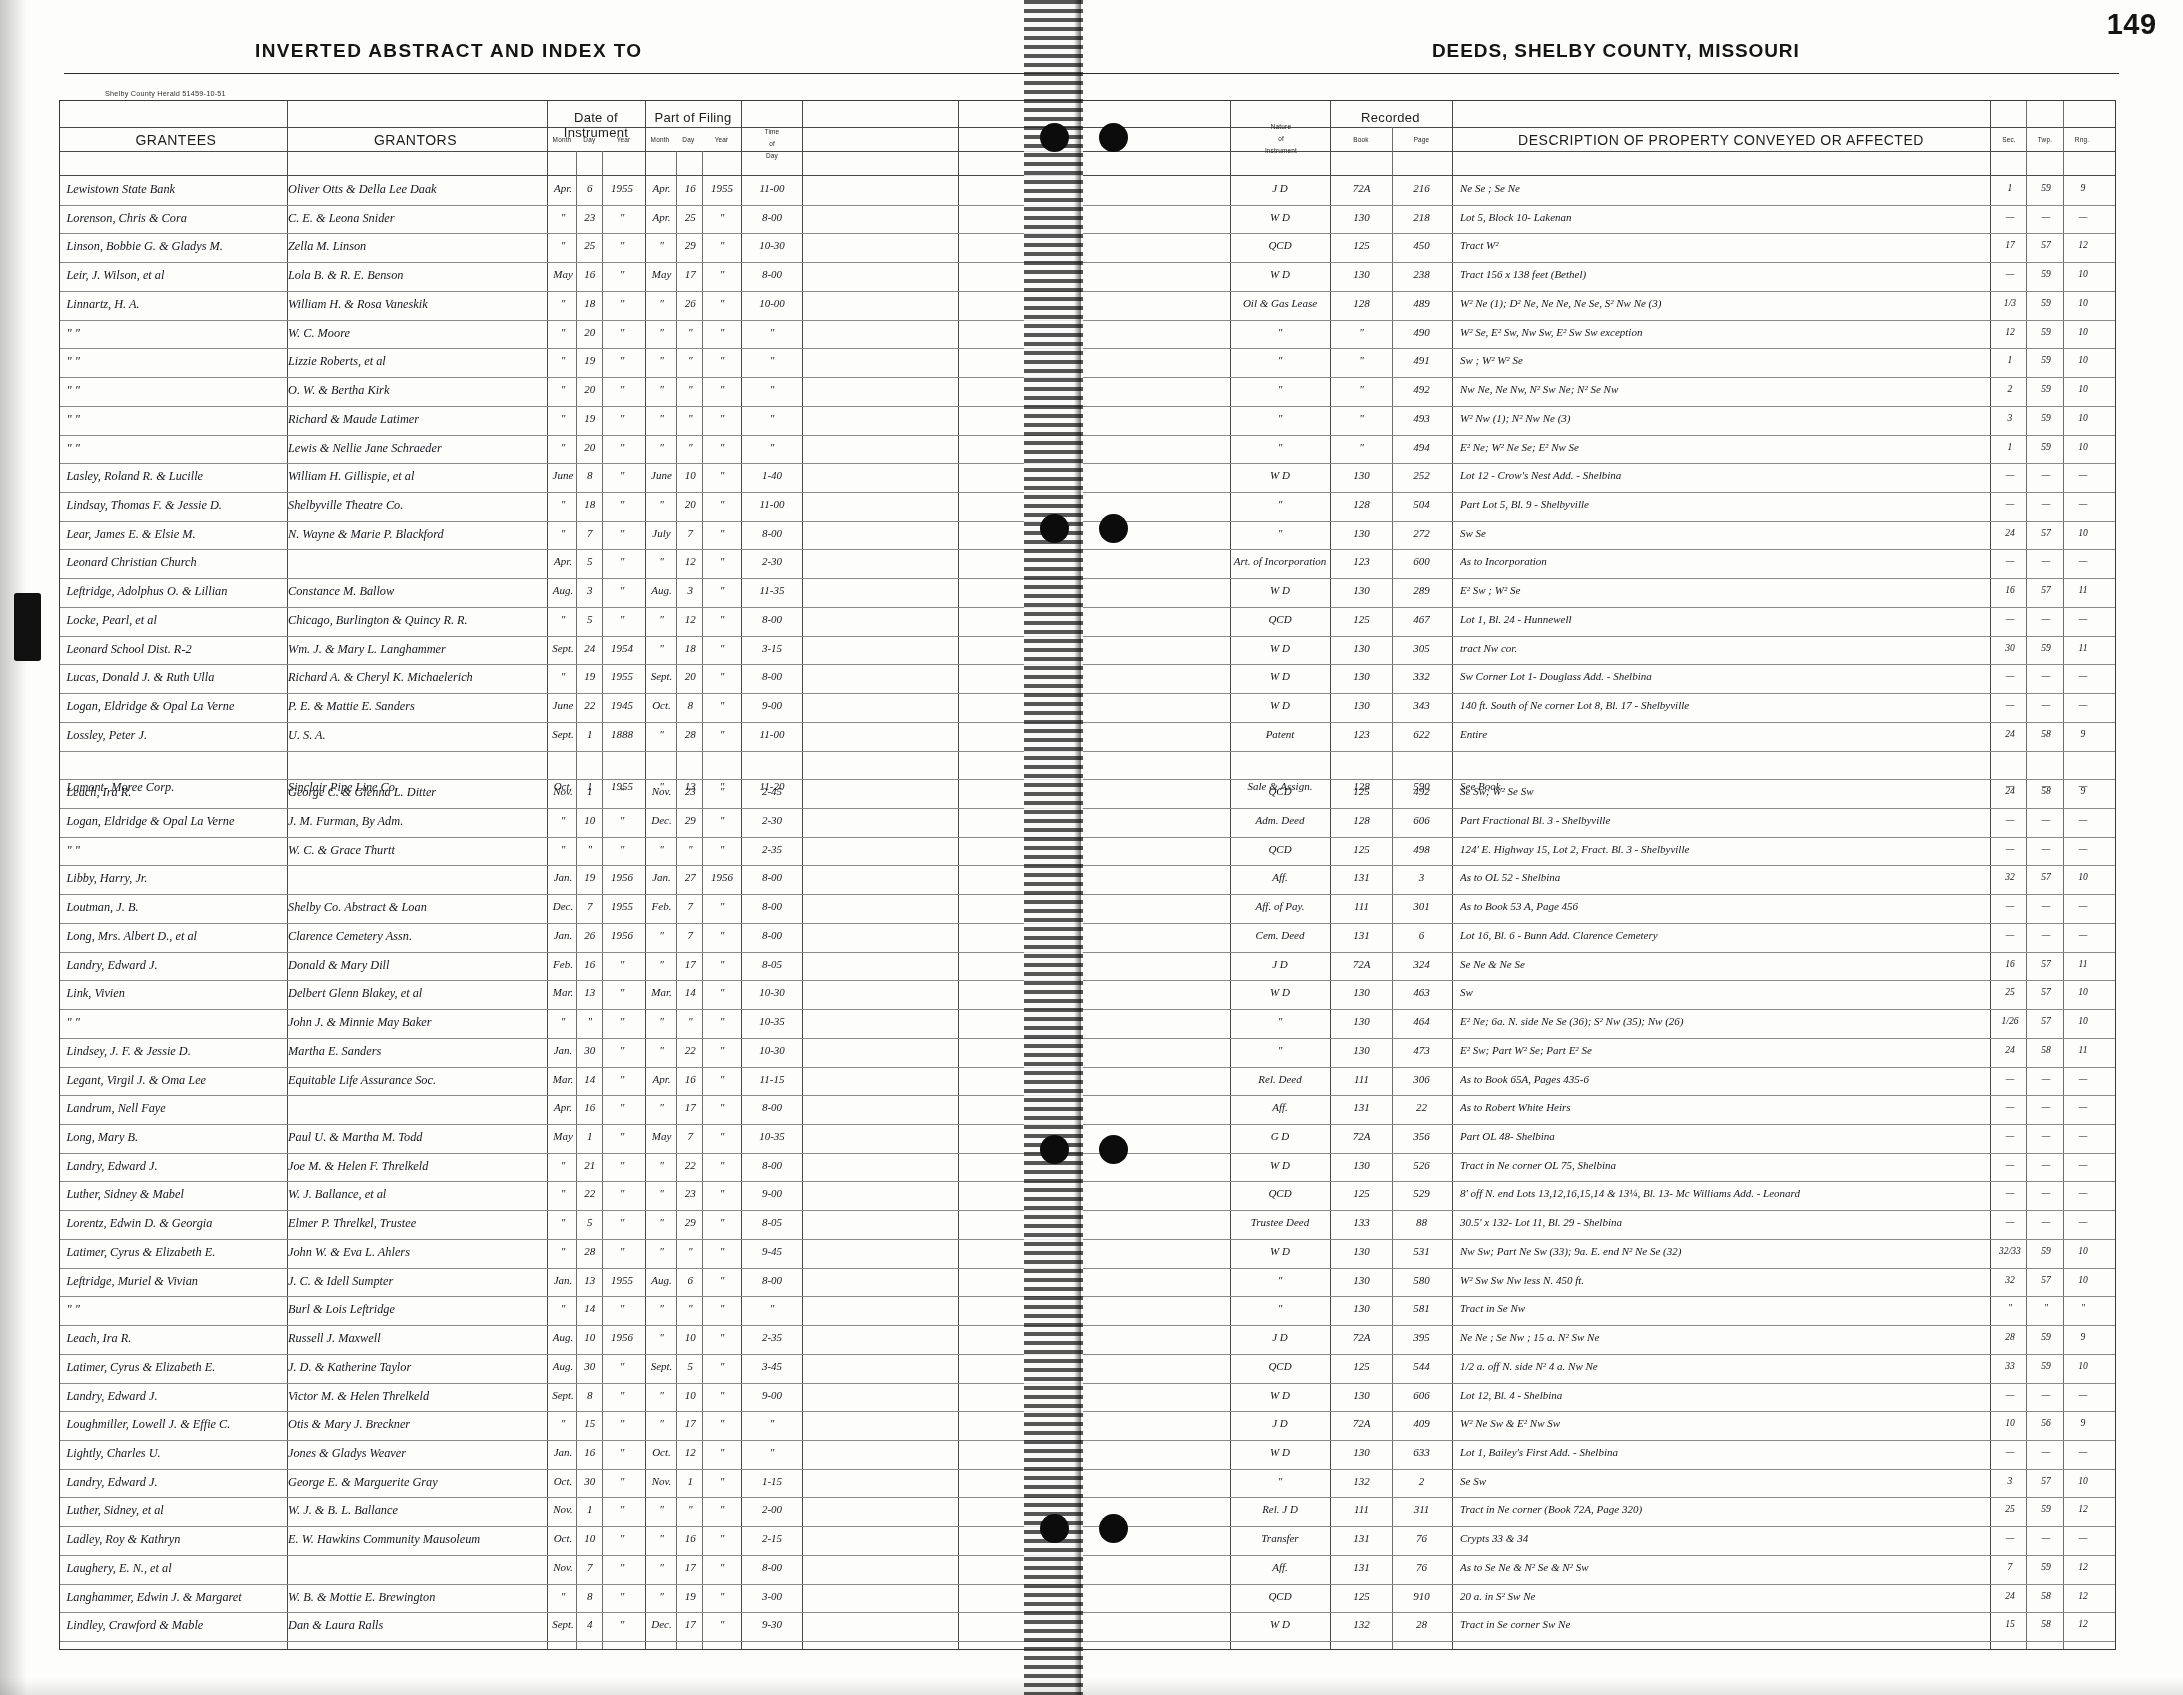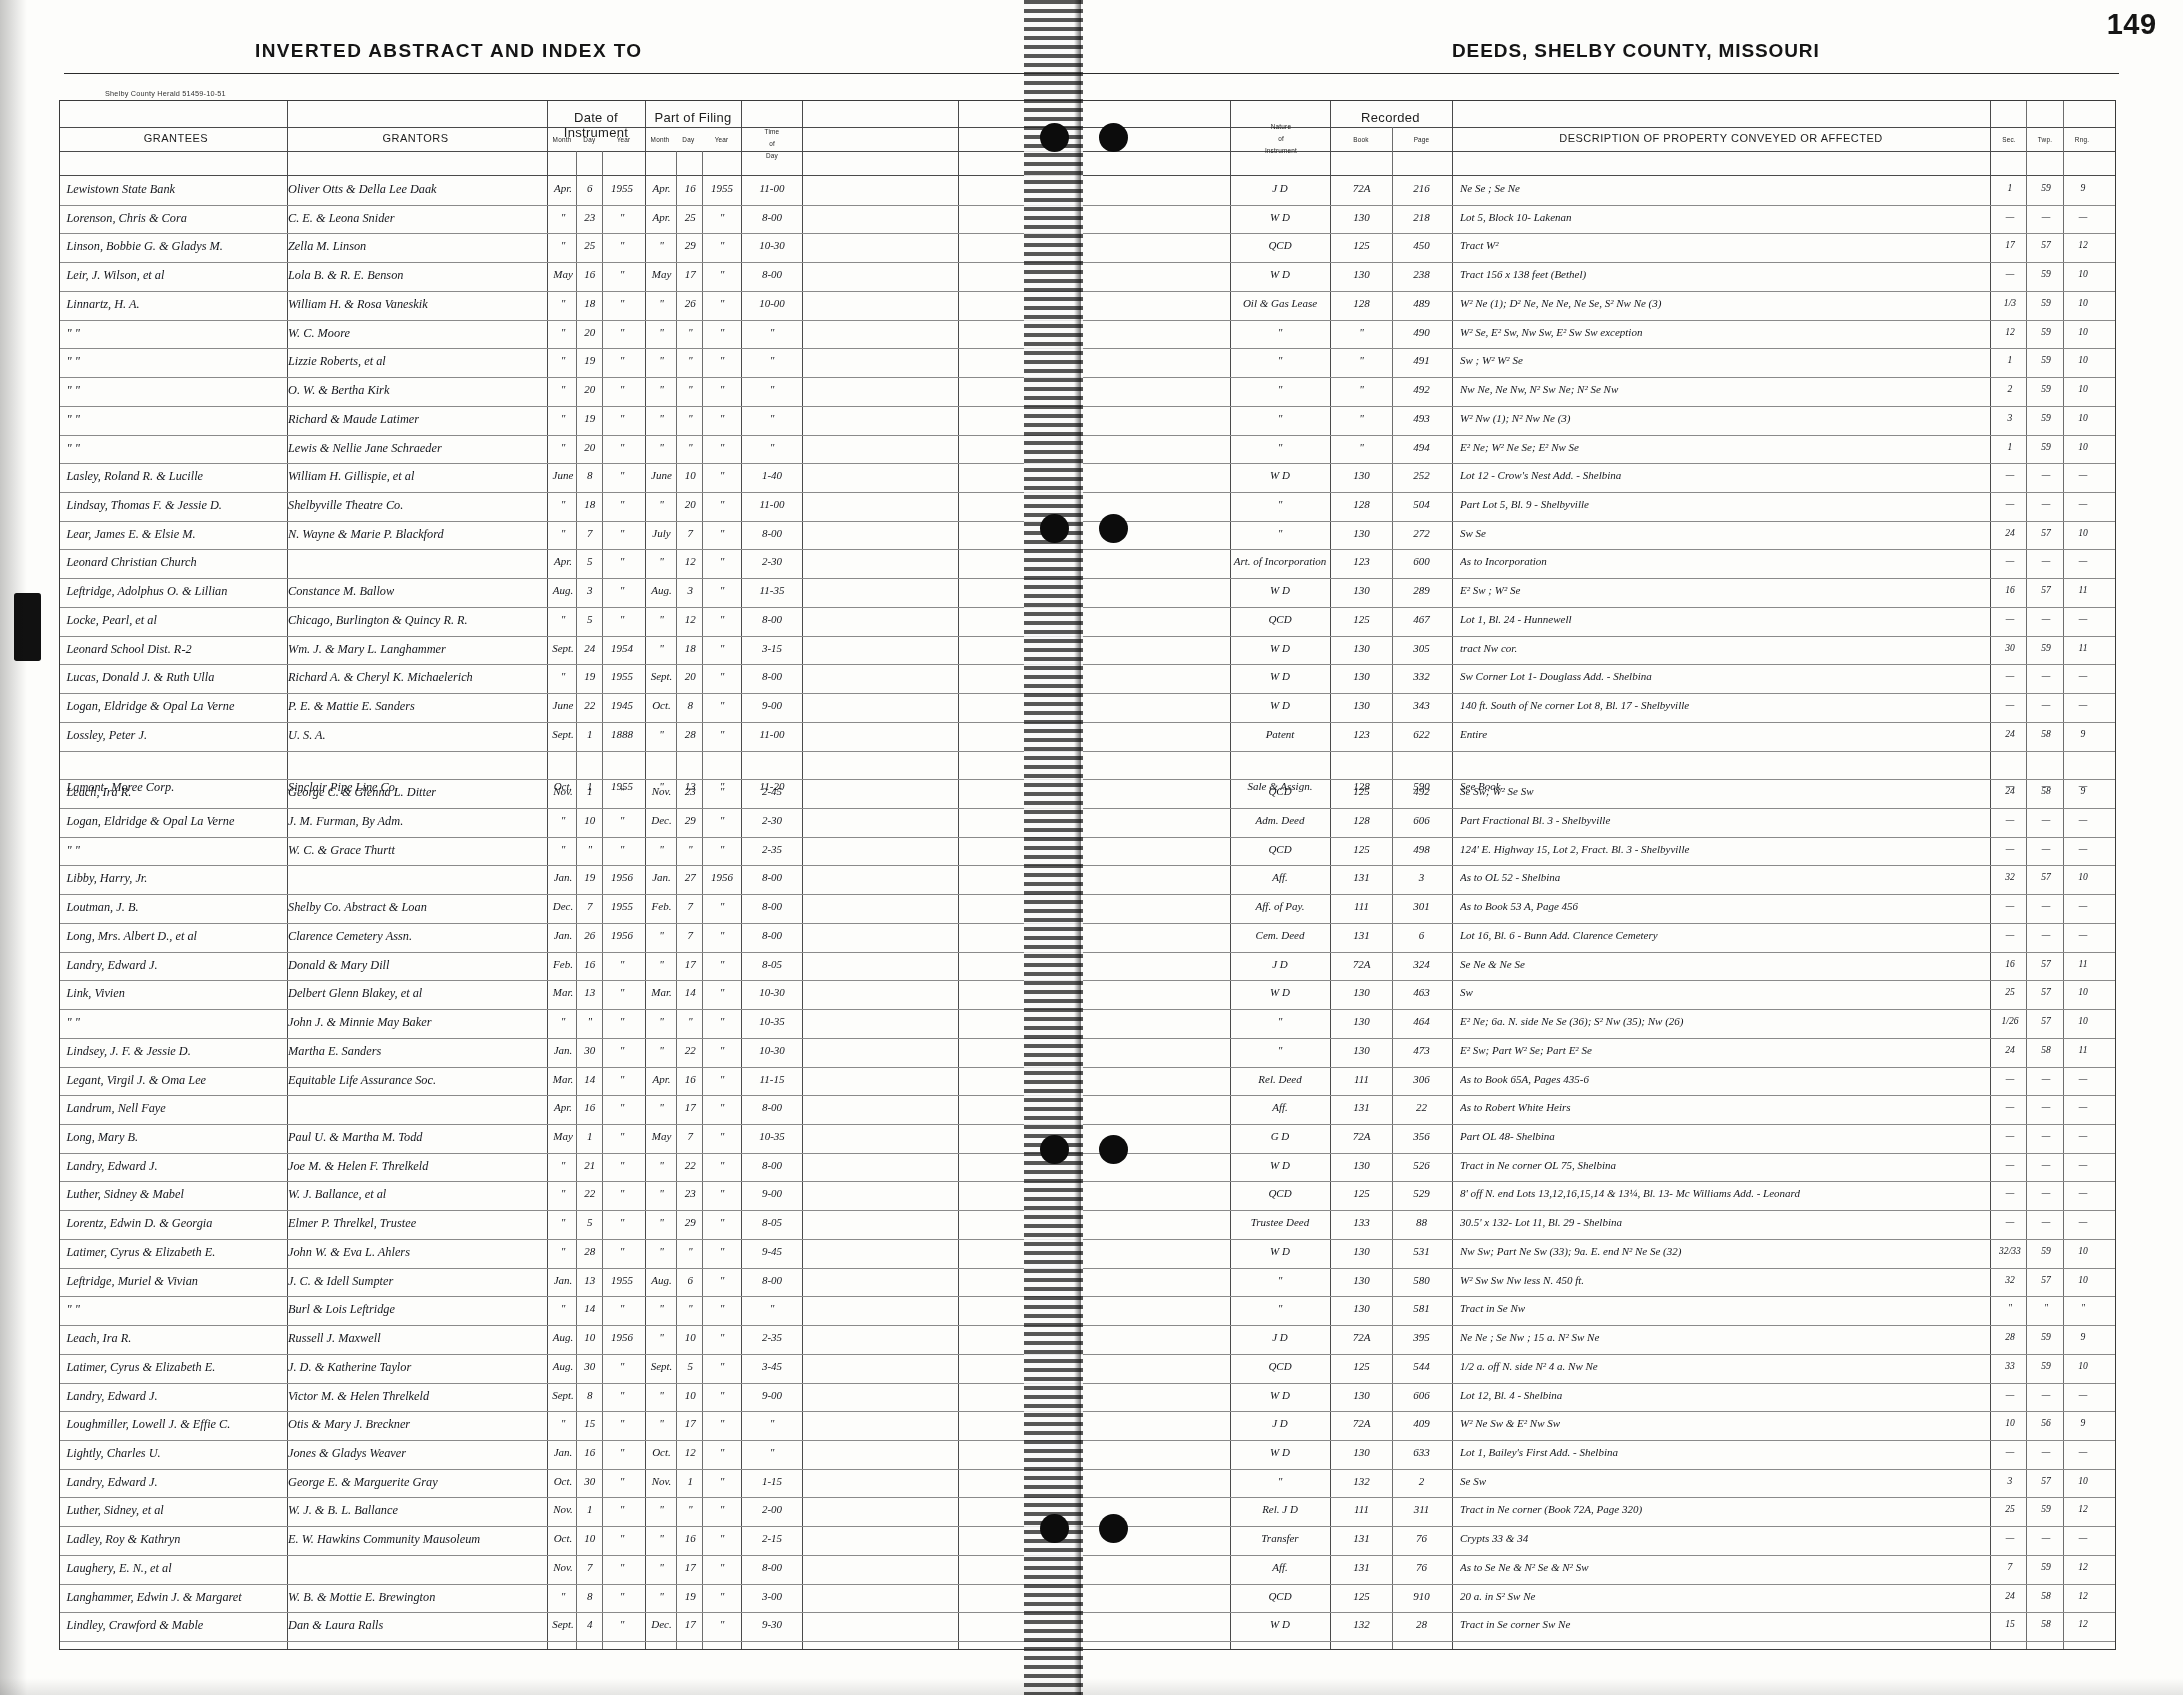--- a/index.html
+++ b/index.html
@@ -41,21 +41,20 @@
     letter-spacing: 1.4px;
   }
   .title-right {
     position: absolute;
     top: 40px;
     left: 1432px;
     font-family: "Liberation Sans", sans-serif;
     font-size: 19px;
     font-weight: bold;
     letter-spacing: 0.9px;
-    margin-left: 20px;
   }
   .header-rule {
     position: absolute;
     left: 64px;
     right: 64px;
     top: 73px;
     height: 1.4px;
     background: #2b2b2b;
   }
   .imprint {
@@ -92,21 +91,21 @@
     right: 0;
     height: 0.9px;
     background: #4a4a4a;
   }
   .hline.thin { height: 0.5px; background: #8a8a8a; }
 
   
   .colhdr {
     position: absolute;
     font-family: "Liberation Sans", sans-serif;
-    font-size: 11px;
+    font-size: 14px;
     letter-spacing: 0.5px;
     text-align: center;
     color: #1d1d1d;
   }
   .colhdr.small { font-size: 13px; letter-spacing: 0.3px; }
   .colhdr.tiny { font-size: 6.4px; letter-spacing: 0.2px; }
 
   
   .rows {
     position: absolute;

